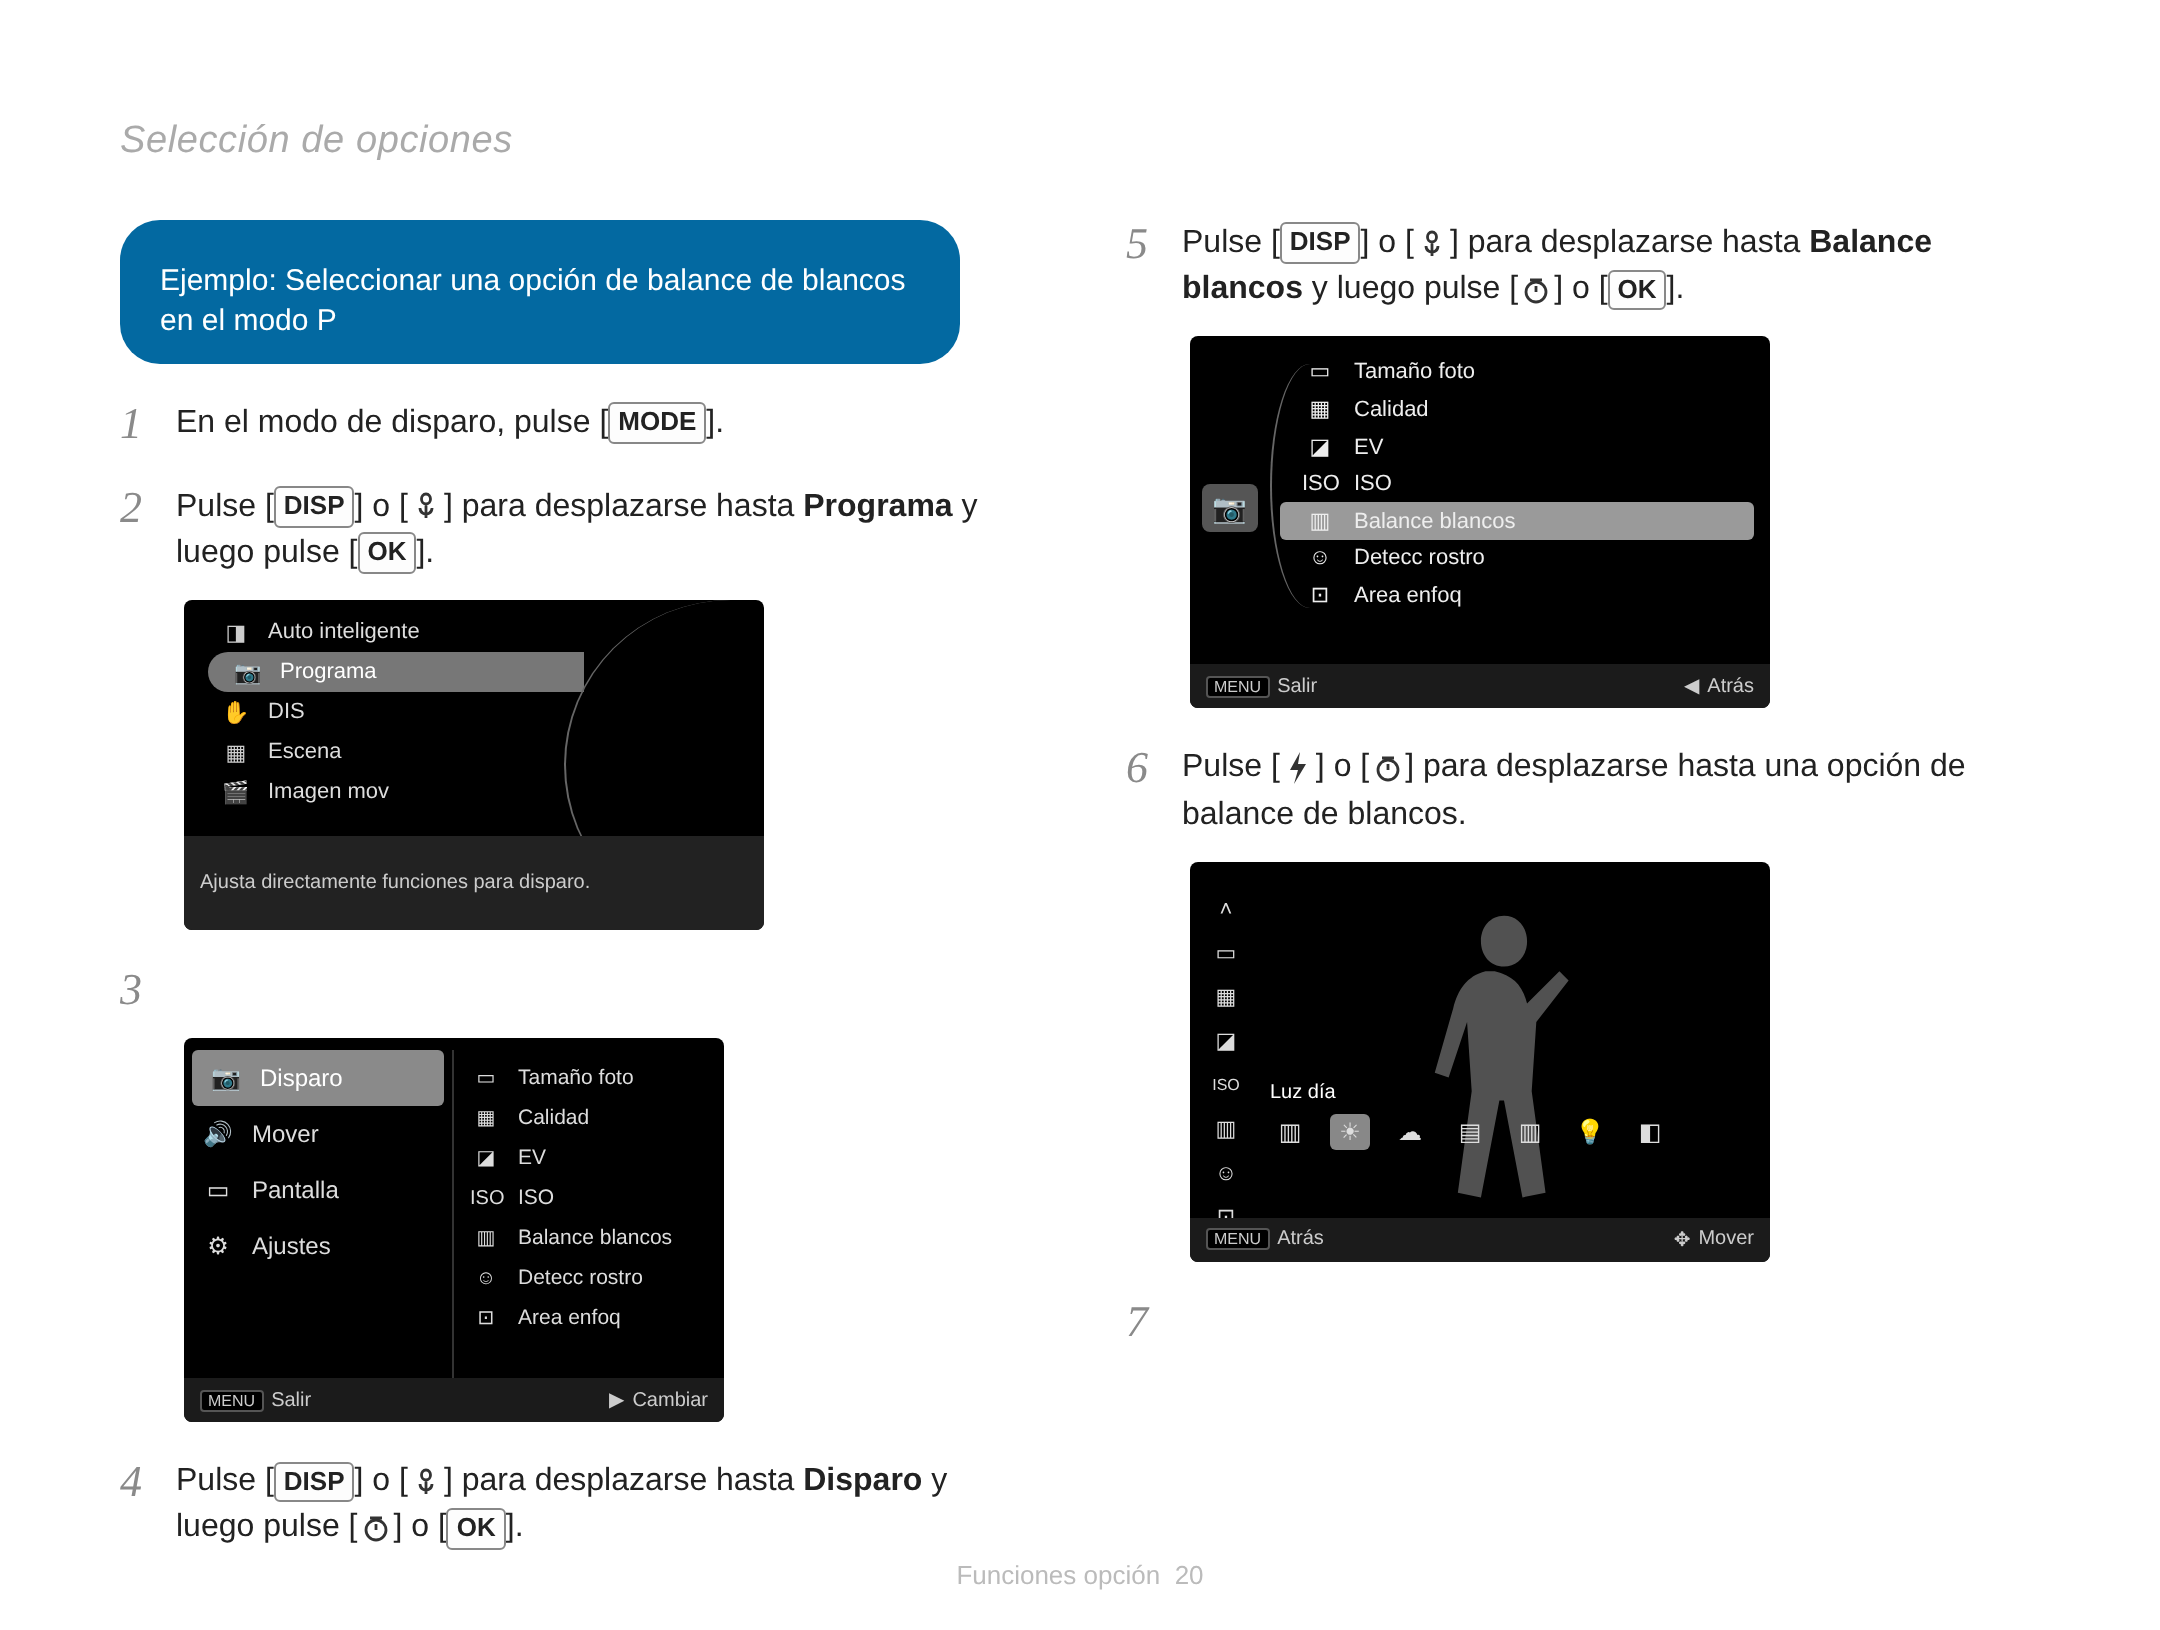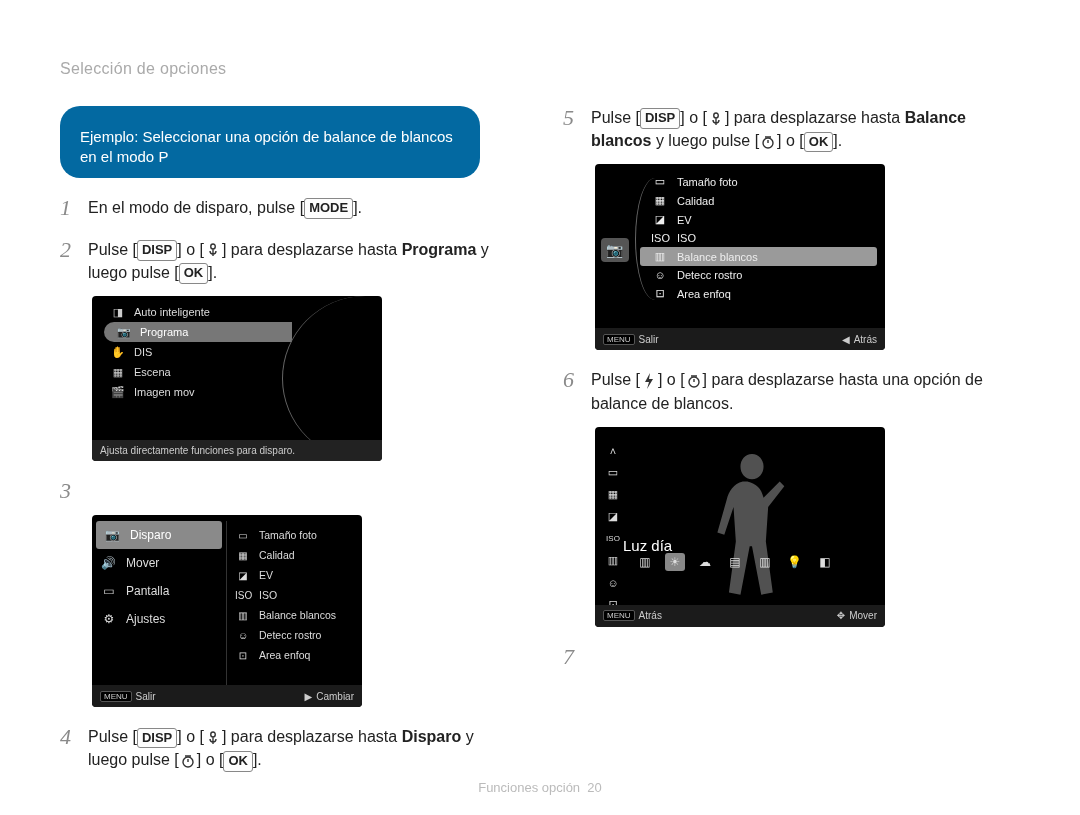--- a/index.html
+++ b/index.html
@@ -6,25 +6,26 @@
   body {
     width: 1080px;
     height: 815px;
     background: #fff;
     font-family: Arial, Helvetica, sans-serif;
     color: #222;
     position: relative;
     padding: 60px 60px 20px 60px;
   }
   .header {
-    font-size: 16px;
+    font-size: 19px;
     color: #aaa;
     font-weight: 300;
     letter-spacing: 0.3px;
     margin-bottom: 28px;
+    font-style: italic;
   }
   .columns {
     display: flex;
     gap: 46px;
   }
   .col { flex: 1 1 50%; }
   .pill {
     display: inline-block;
     background: #0369a1;
     color: #fff;
@@ -83,21 +84,21 @@
     overflow: hidden;
   }
   .cam-mode { width: 290px; height: 165px; padding: 6px 0 0 6px; }
   .cam-menu { width: 270px; height: 192px; padding: 6px 0 0 0; }
   .cam-sub  { width: 290px; height: 186px; padding: 8px 0 0 0; }
   .cam-wb   { width: 290px; height: 200px; padding: 8px 0 0 0; }
 
   .mode-row { display:flex; align-items:center; gap:8px; padding: 3px 6px 3px 12px; color:#ddd; font-size:11px; }
   .mode-row.sel { background:#777; border-radius: 10px 0 0 10px; margin-right:90px; margin-left:6px; color:#fff; }
   .mode-row .micon { width:16px; height:14px; display:flex; align-items:center; justify-content:center; font-size:11px; color:#ccc; }
-  .mode-help { position:absolute; bottom:0; left:0; right:0; background:#222; font-size:10px; color:#ccc; padding:5px 8px; }
+  .mode-help { position:absolute; bottom:0; left:0; right:0; background:#222; font-size:10px; color:#ccc; padding:18px 8px; }
 
   
   .mode-divider {
     position:absolute;
     top:0; right:0;
     width:100px; height:100%;
     border-left: 1px solid #666;
     border-radius: 100% 0 0 100% / 60% 0 0 60%;
   }
 
@@ -119,21 +120,21 @@
   .sub-list { margin-left:48px; }
   .sub-list .ri { display:flex; align-items:center; gap:8px; padding:3px 8px; font-size:11px; color:#eee; }
   .sub-list .ri.sel { background:#9a9a9a; border-radius:3px; margin:0 8px 0 -3px; padding-left:11px; }
   .sub-list .ri .ricon { width:18px; text-align:center; font-size:11px; }
   .curve { position:absolute; left:40px; top:6px; bottom:28px; width:20px; border-left:1px solid #666; border-radius: 100% 0 0 100% / 50% 0 0 50%; }
 
   
   .wb-body { position:relative; height: calc(100% - 22px); }
   .wb-left { position:absolute; left:6px; top:8px; width:24px; display:flex; flex-direction:column; gap:6px; align-items:center; }
   .wb-left .lglyph { width:20px; height:16px; display:flex; align-items:center; justify-content:center; font-size:11px; color:#ddd; }
-  .wb-label { position:absolute; left:28px; top:102px; font-size:15px; color:#fff; }
+  .wb-label { position:absolute; left:40px; top:102px; font-size:10px; color:#fff; }
   .wb-row { position:absolute; left:40px; right:8px; bottom:34px; display:flex; gap:10px; align-items:center; }
   .wb-row .wicon { width:20px; height:18px; display:flex; align-items:center; justify-content:center; font-size:12px; color:#ddd; }
   .wb-row .wicon.sel { background:#888; border-radius:3px; }
   .silhouette {
     position:absolute; left:50%; top:12px; transform:translateX(-40%);
     width:120px; height:150px; opacity:0.6;
   }
 
   .footer {
     position: absolute;

